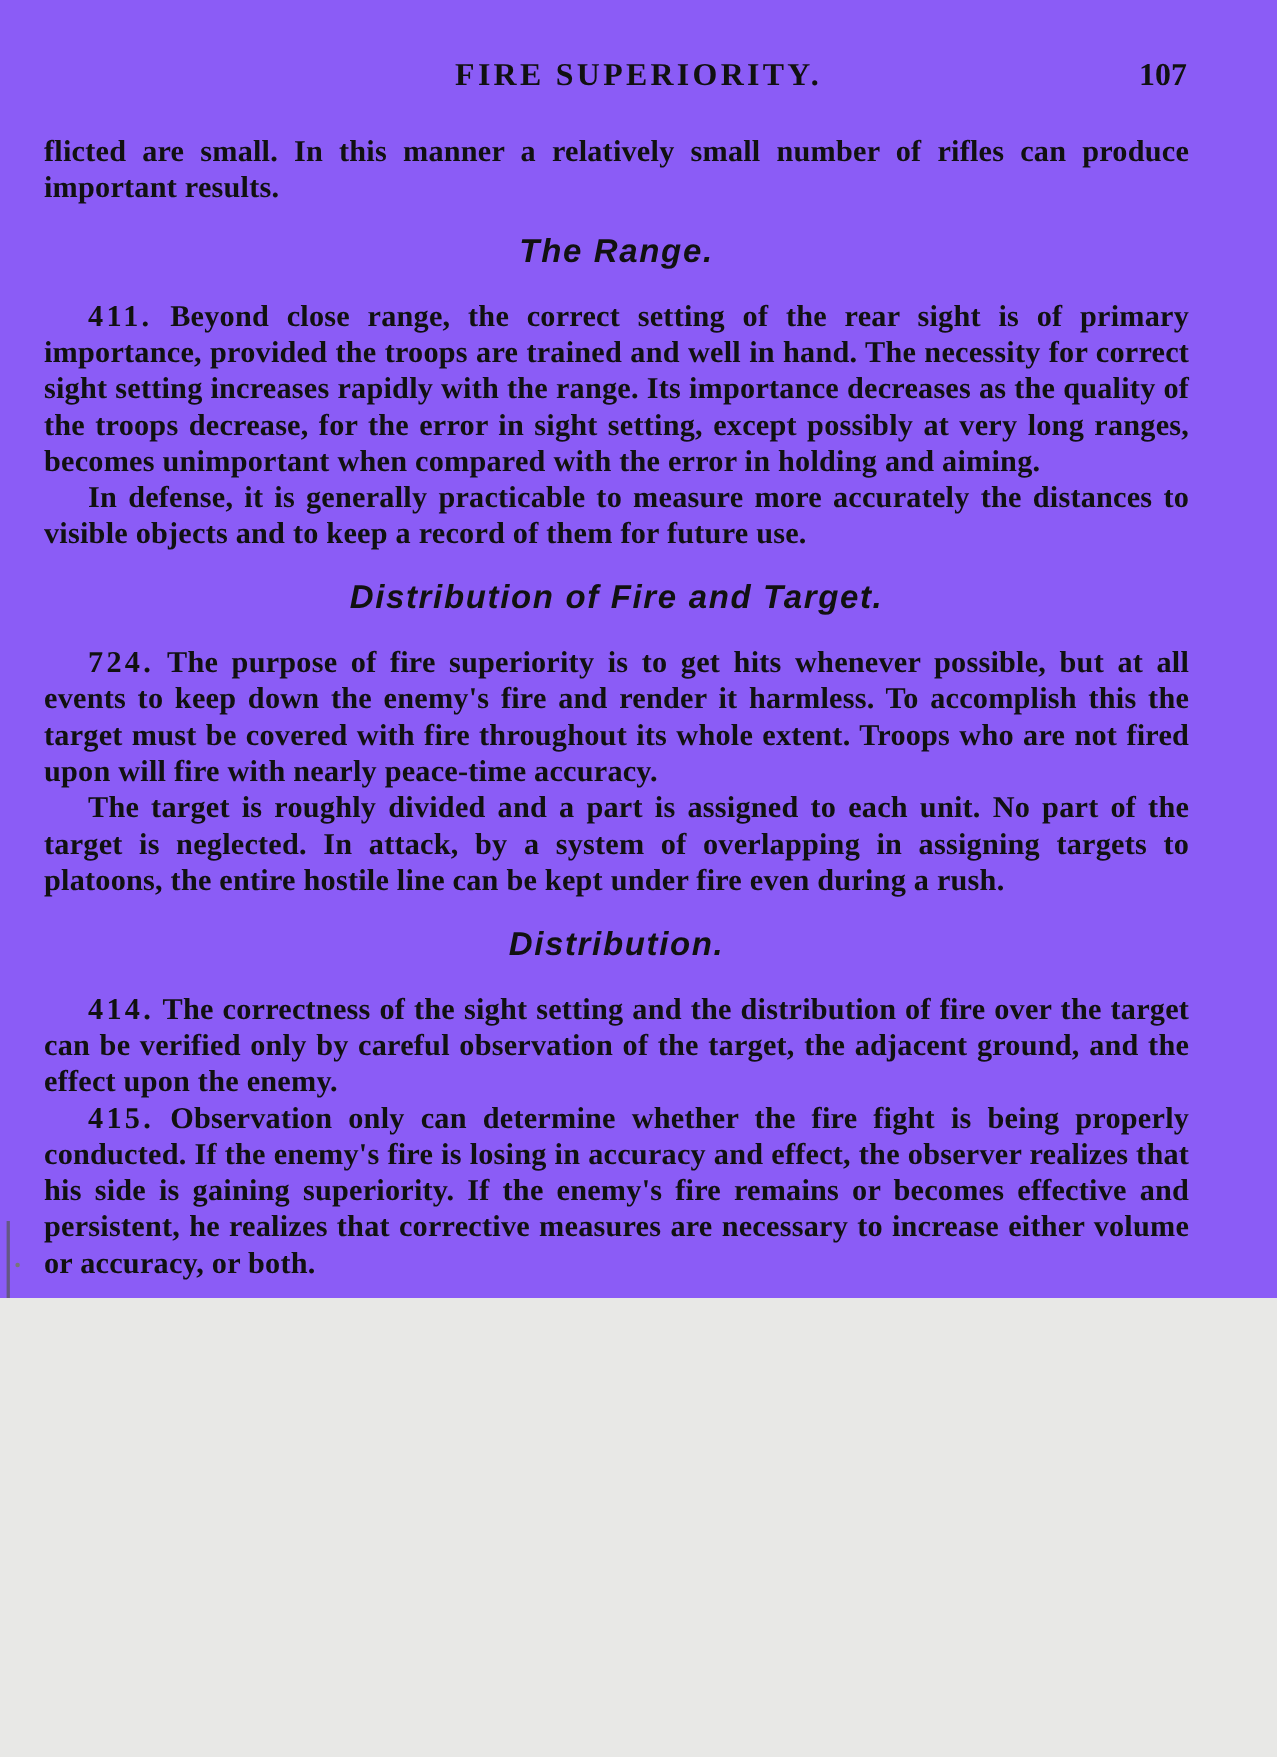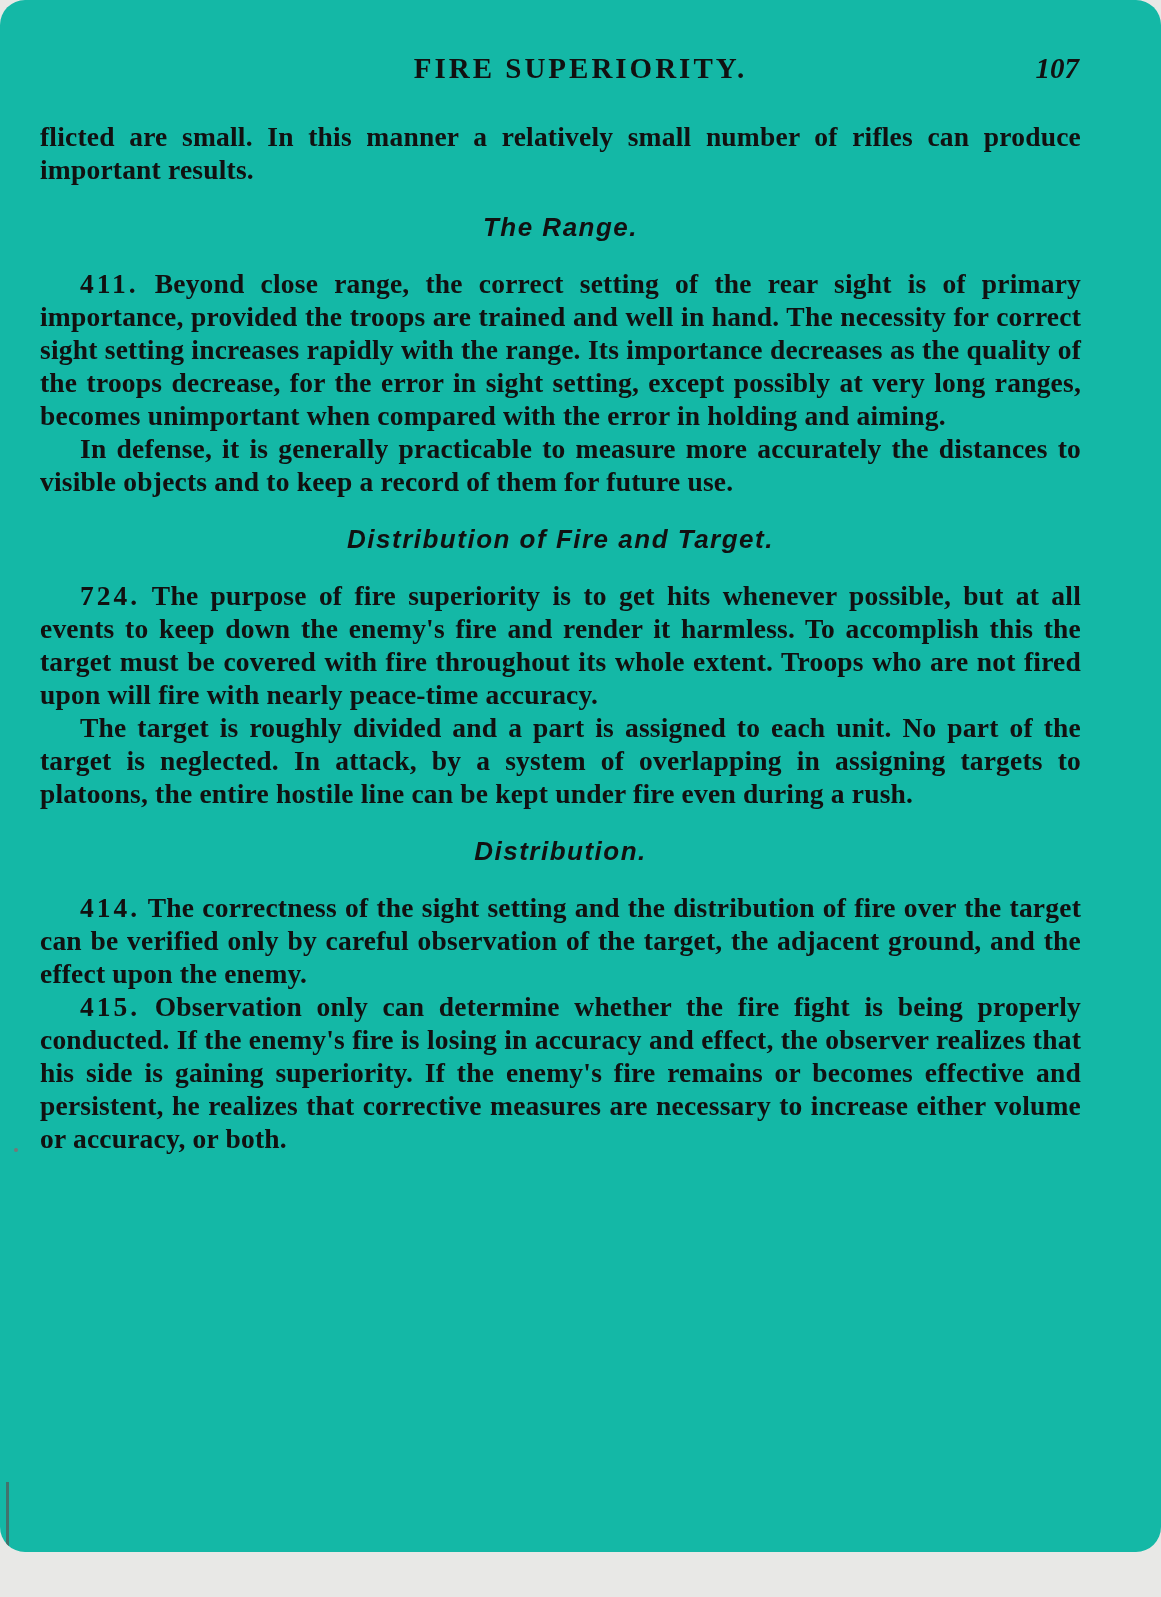--- a/index.html
+++ b/index.html
@@ -3,48 +3,46 @@
 <meta charset="utf-8">
 <style>
   html, body {
     margin: 0;
     padding: 0;
     background: #e8e8e6;
   }
   .page {
     position: relative;
     width: 1161px;
-    height: 1552px;
+    height: 1180px;
     margin: 0 auto;
-    background: #14b8a6;
+    background: #8b5cf6;
     color: #111;
     font-family: "Liberation Serif", "DejaVu Serif", serif;
     overflow: hidden;
     box-sizing: border-box;
-    border-radius: 25px;
   }
   .running-head {
     position: relative;
     padding-top: 52px;
     height: 46px;
   }
   .running-title {
     text-align: center;
     font-size: 29px;
     font-weight: 700;
     letter-spacing: 3px;
     margin: 0;
   }
   .page-number {
     position: absolute;
     top: 52px;
     right: 82px;
     font-size: 29px;
     font-weight: 700;
-    font-style: italic;
   }
   .content {
     padding: 22px 80px 0 40px;
   }
   .para {
     margin: 0;
     font-size: 27.5px;
     line-height: 33px;
     font-weight: 700;
     text-align: justify;
@@ -57,21 +55,21 @@
     letter-spacing: 3px;
     font-weight: 700;
   }
   .pnum:empty { display: none; }
   .subhead {
     margin: 26px 0 24px 0;
     text-align: center;
     font-family: "Liberation Sans", "DejaVu Sans", sans-serif;
     font-style: italic;
     font-weight: 700;
-    font-size: 26px;
+    font-size: 30px;
     letter-spacing: 1.5px;
   }
   .artifact-line {
     position: absolute;
     left: 6px;
     bottom: 0;
     width: 3px;
     height: 70px;
     background: #555;
     opacity: 0.7;

